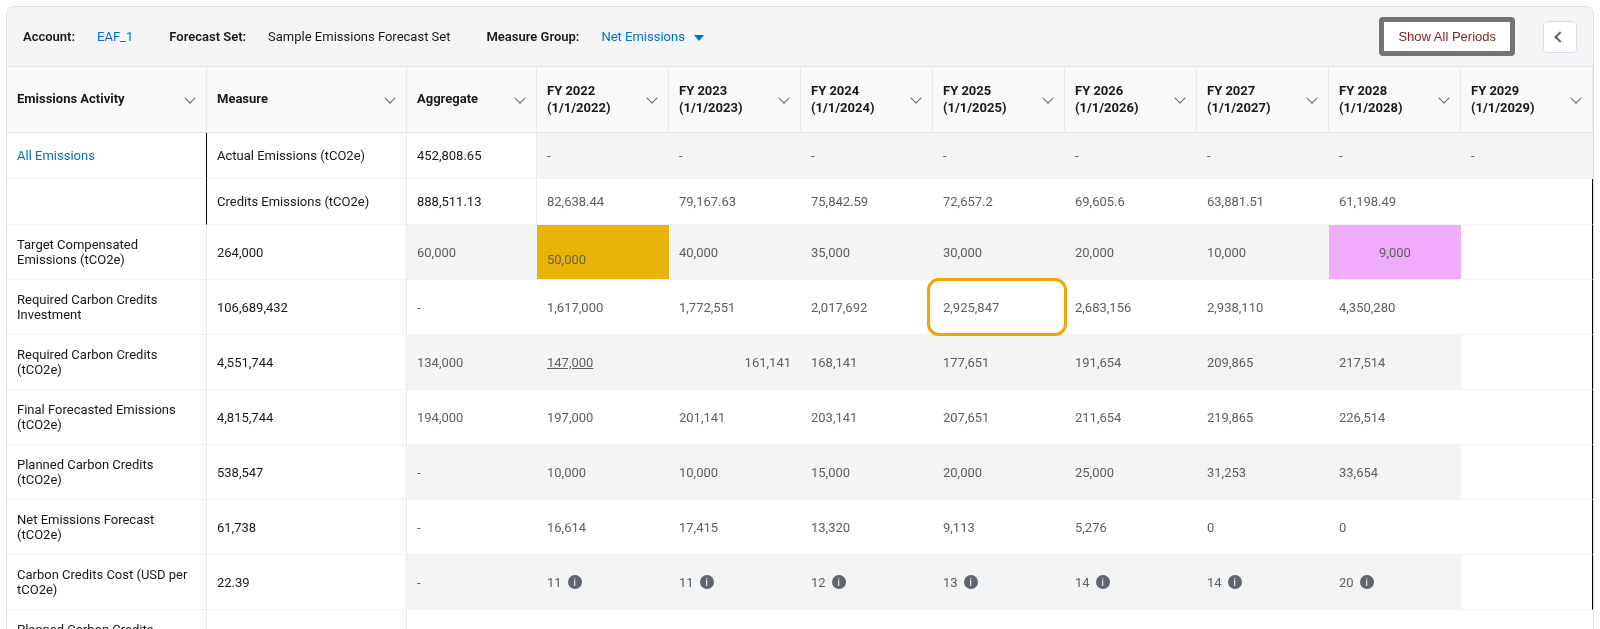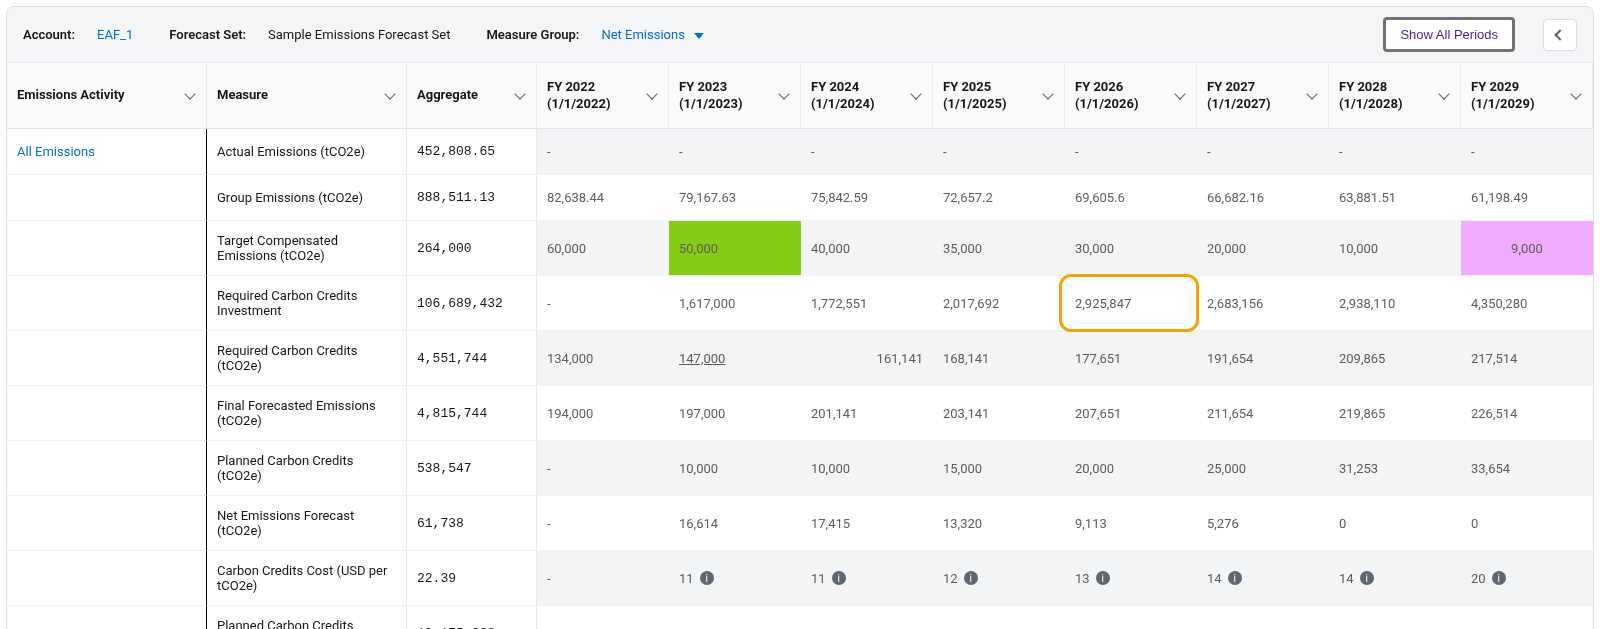--- a/index.html
+++ b/index.html
@@ -33,24 +33,24 @@
     width: 0; height: 0;
     border-left: 5px solid transparent;
     border-right: 5px solid transparent;
     border-top: 6px solid #0070d2;
     margin-left: 6px;
     vertical-align: middle;
   }
   .spacer { flex: 1; }
   .btn {
     background: #fff;
-    border: 3px solid #737373;
+    border: 5px solid #737373;
     border-radius: 4px;
     padding: 7px 14px;
-    color: #4c1d95;
+    color: #7f1d1d;
     font-size: 13px;
     cursor: pointer;
   }
   .icon-btn {
     background: #fff;
     border: 1px solid #d8dde6;
     border-radius: 4px;
     width: 34px;
     height: 32px;
     display: flex;
@@ -97,21 +97,21 @@
   }
   .cell {
     padding: 12px 10px;
     border-bottom: 1px solid #f1f2f4;
     color: #3e3e3e;
     display: flex;
     align-items: center;
     min-height: 46px;
   }
   .cell.measure { color: #181818; }
-  .cell.agg { font-weight: 400; color: #181818; border-right: 1px solid #e8eaee; font-family: Liberation Mono, monospace; }
+  .cell.agg { font-weight: 400; color: #181818; border-right: 1px solid #e8eaee; }
   .cell.data { color: #5e5e5e; }
   .cell.activity { color: #181818; border-right: 1px solid #000000; }
   .grp-link { color: #0070d2; cursor: pointer; }
   .highlight {
     position: relative;
   }
   .highlight::before {
     content: "";
     position: absolute;
     inset: -2px -2px -2px -6px;
@@ -213,53 +213,50 @@
       <div class="cell data row-alt" style="background: rgb(243, 244, 246);">
         <span>-</span>
       </div>
       <div class="cell data row-alt" style="background: rgb(243, 244, 246);">
         <span>-</span>
       </div>
       <div class="cell data row-alt" style="background: rgb(243, 244, 246);">
         <span>-</span>
       </div>
       <div class="cell activity col-br1"></div>
-      <div class="cell measure col-br2">Group Emissions (tCO2e)</div>
+      <div class="cell measure col-br2">Credits Emissions (tCO2e)</div>
       <div class="cell agg">888,511.13</div>
       <div class="cell data">
         <span>82,638.44</span>
       </div>
       <div class="cell data">
         <span>79,167.63</span>
       </div>
       <div class="cell data">
         <span>75,842.59</span>
       </div>
       <div class="cell data">
         <span>72,657.2</span>
       </div>
       <div class="cell data">
         <span>69,605.6</span>
-      </div>
-      <div class="cell data">
-        <span>66,682.16</span>
       </div>
       <div class="cell data">
         <span>63,881.51</span>
       </div>
       <div class="cell data">
         <span>61,198.49</span>
       </div>
       <div class="cell activity col-br1"></div>
       <div class="cell measure col-br2">Target Compensated Emissions (tCO2e)</div>
       <div class="cell agg">264,000</div>
       <div class="cell data row-alt" style="background: rgb(243, 244, 246);">
         <span>60,000</span>
       </div>
-      <div class="cell data row-alt" style="background: #84cc16;">
+      <div class="cell data row-alt" style="background: #eab308; align-items: flex-end;">
         <span>50,000</span>
       </div>
       <div class="cell data row-alt" style="background: rgb(243, 244, 246);">
         <span>40,000</span>
       </div>
       <div class="cell data row-alt" style="background: rgb(243, 244, 246);">
         <span>35,000</span>
       </div>
       <div class="cell data row-alt" style="background: rgb(243, 244, 246);">
         <span>30,000</span>

